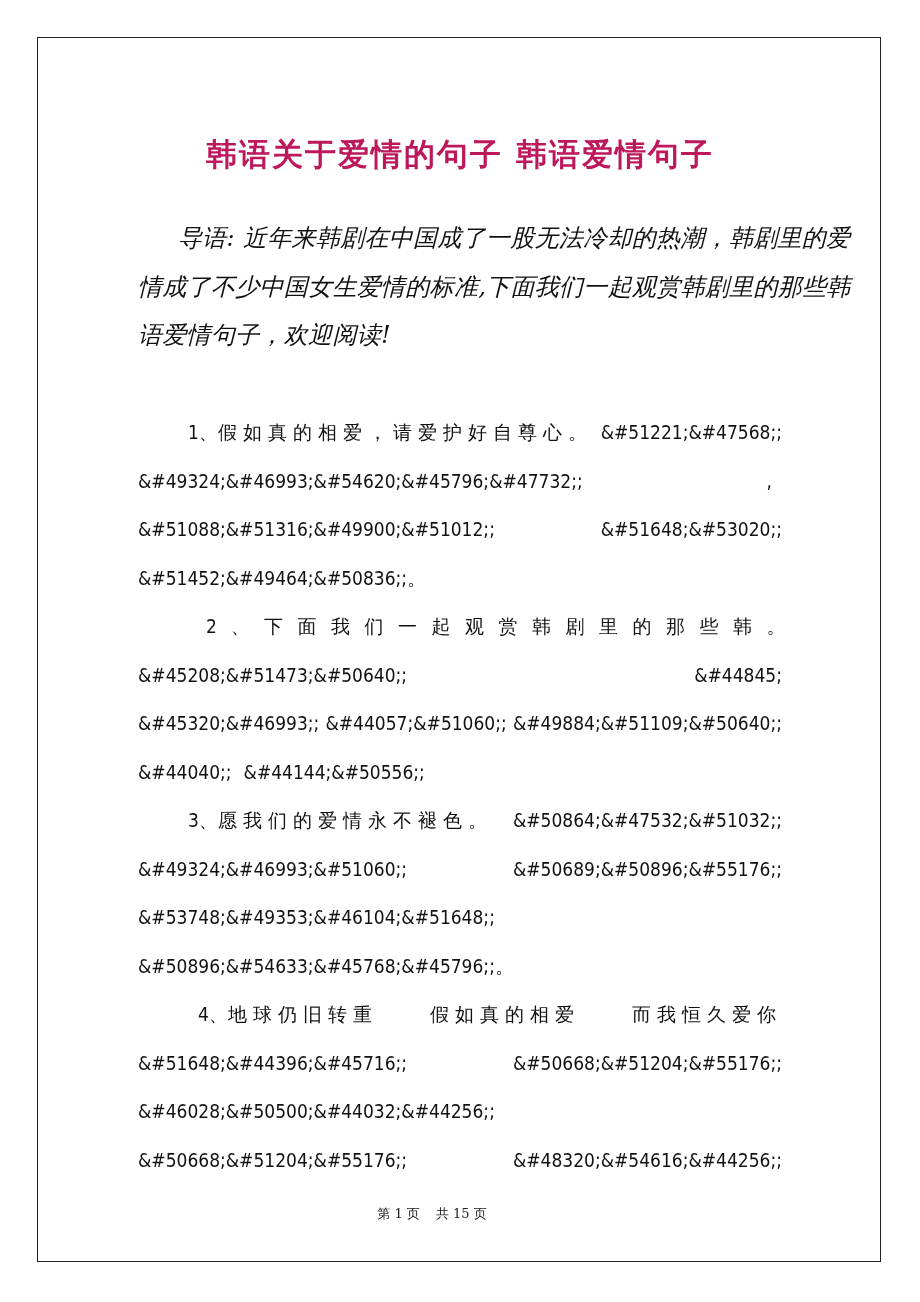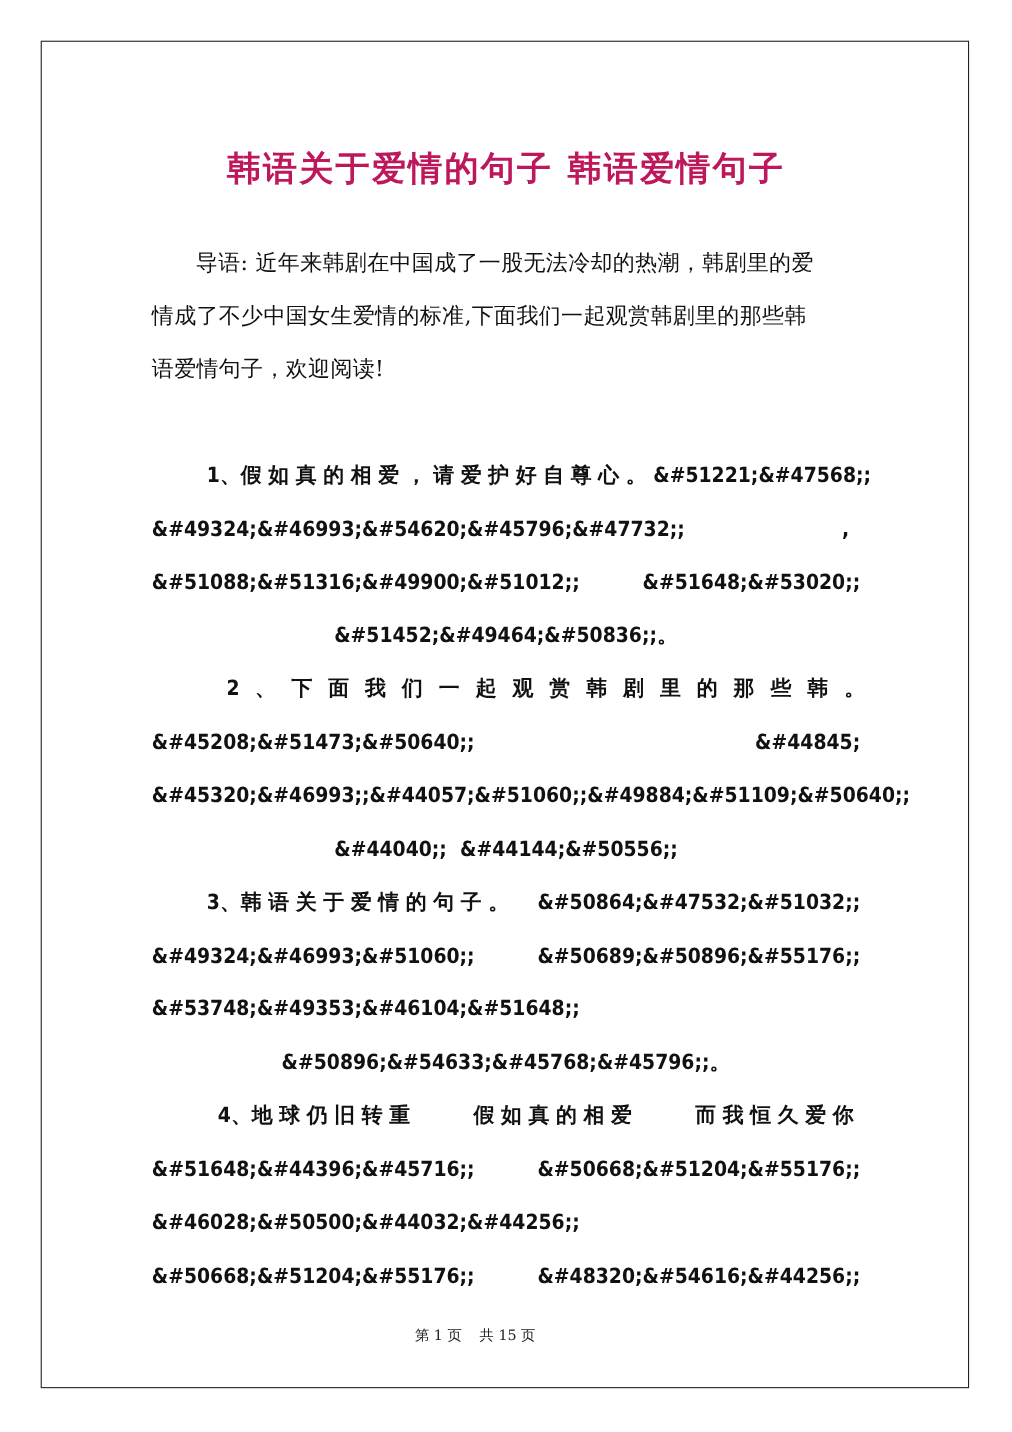--- a/index.html
+++ b/index.html
@@ -47,31 +47,31 @@
       height: 48.5px;
       line-height: 48.5px;
       font-size: 19px;
       white-space: nowrap;
       display: flex;
       justify-content: space-between;
       align-items: center;
     }
     .line.intro {
       font-family: "DejaVu Serif", serif;
-      font-size: 20px;
+      font-size: 24px;
       letter-spacing: 0.3px;
       justify-content: flex-start;
+      font-style: italic;
     }
     .line.num {
       font-family: "DejaVu Sans Condensed", "DejaVu Sans", sans-serif;
       font-size: 19px;
-      font-weight: bold;
     }
     .line.left {
-      justify-content: center;
+      justify-content: flex-start;
     }
     .spacer {
       height: 48.5px;
     }
     .indent {
       padding-left: 40px;
     }
     .cn {
       font-family: "DejaVu Serif", serif;
       letter-spacing: 6px;
@@ -142,21 +142,21 @@
     <span class="seg">&amp;#44057;&amp;#51060;;</span>
     <span class="seg">&amp;#49884;&amp;#51109;&amp;#50640;;</span>
   </div>
   <div class="line num left">
     <span class="seg" style="margin-right:12px;">&amp;#44040;;</span>
     <span class="seg">&amp;#44144;&amp;#50556;;</span>
   </div>
 
   <div class="line num">
     <span class="seg" style="padding-left:50px;">
-      <span>3、</span><span class="cn">韩语关于爱情的句子。</span>
+      <span>3、</span><span class="cn">愿我们的爱情永不褪色。</span>
     </span>
     <span class="seg">&amp;#50864;&amp;#47532;&amp;#51032;;</span>
   </div>
   <div class="line num">
     <span class="seg">&amp;#49324;&amp;#46993;&amp;#51060;;</span>
     <span class="seg">&amp;#50689;&amp;#50896;&amp;#55176;;</span>
   </div>
   <div class="line num">
     <span class="seg">&amp;#53748;&amp;#49353;&amp;#46104;&amp;#51648;;</span>
   </div>

